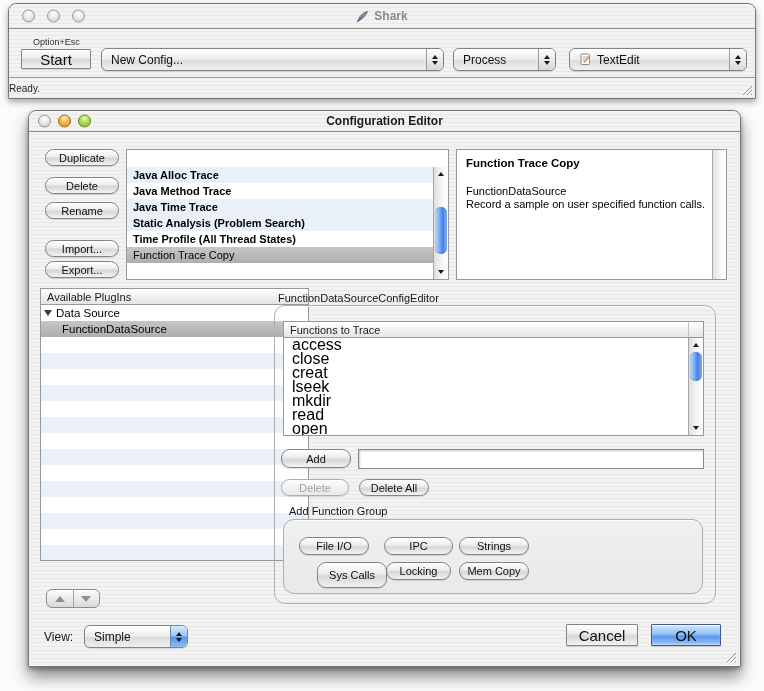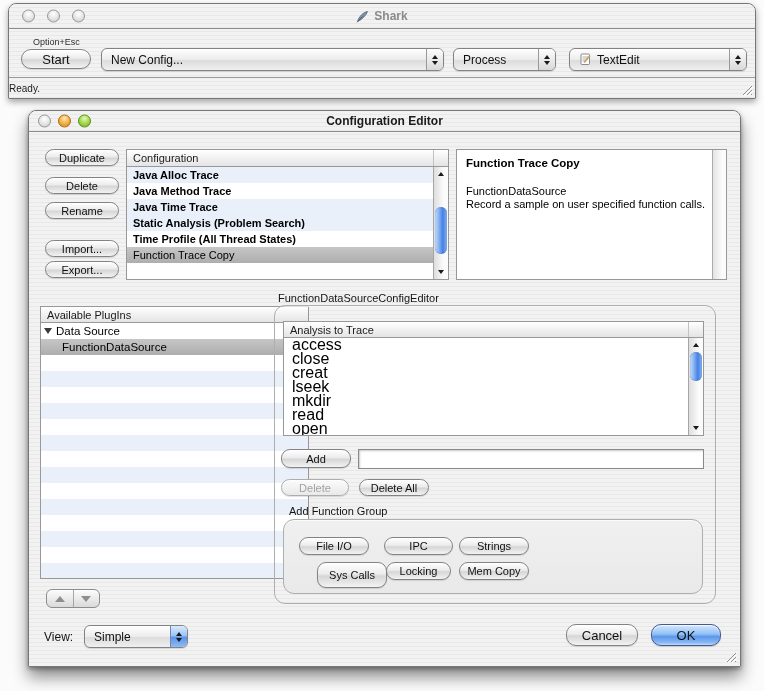--- a/index.html
+++ b/index.html
@@ -19,24 +19,24 @@
   #editor-win .titlebar{height:21px;}
   .win-title{font-size:12px;font-weight:bold;display:flex;align-items:center;gap:5px;}
   #shark-win .win-title{color:#8a8a8a;}
   #editor-win .win-title{color:#1b1b1b;}
 
   .tl-btn{position:absolute;top:50%;transform:translateY(-50%);width:13px;height:13px;border-radius:50%;}
   .tl-gray{background:radial-gradient(circle at 50% 32%,#ffffff,#e4e4e4 55%,#c3c3c3);border:1px solid #979797;}
   .tl-min{background:radial-gradient(circle at 50% 28%,#ffe9b5,#f4b14c 50%,#d8860f);border:1px solid #a96a0c;}
   .tl-zoom{background:radial-gradient(circle at 50% 28%,#e5f8b4,#a6d851 50%,#6fae1d;);border:1px solid #5a8c14;background:radial-gradient(circle at 50% 28%,#e5f8b4,#a6d851 50%,#6fae1d);}
 
-  .aqua-pill{position:absolute;border:1px solid #838383;border-radius:10px;
+  .aqua-pill{position:absolute;border:1px solid #838383;border-radius:1px;
     background:linear-gradient(180deg,#ffffff 0%,#ececec 45%,#d6d6d6 55%,#f3f3f3 100%);
     box-shadow:inset 0 1px 1px rgba(255,255,255,.9),0 1px 1px rgba(0,0,0,.12);
-    display:flex;align-items:center;justify-content:center;font-size:13px;color:#111;cursor:default;}
+    display:flex;align-items:center;justify-content:center;font-size:15px;color:#111;cursor:default;}
   .sm{font-size:11px;border-radius:9px;}
   .disabled{color:#a2a2a2;border-color:#adadad;background:linear-gradient(180deg,#fbfbfb,#e9e9e9);}
 
   .popup{position:absolute;border:1px solid #838383;border-radius:6px;
     background:linear-gradient(180deg,#ffffff,#ececec 50%,#dcdcdc 55%,#efefef);
     box-shadow:inset 0 1px 1px rgba(255,255,255,.9),0 1px 1px rgba(0,0,0,.12);
     display:flex;align-items:center;font-size:12px;color:#111;}
   .popup .plabel{flex:1;padding-left:9px;display:flex;align-items:center;gap:5px;white-space:nowrap;overflow:hidden;}
   .stepper{width:17px;align-self:stretch;border-left:1px solid #9a9a9a;border-radius:0 5px 5px 0;
     display:flex;flex-direction:column;align-items:center;justify-content:center;gap:2px;
@@ -190,24 +190,20 @@
         <span>Rename</span>
       </div>
     <div class="aqua-pill sm" style="left:16px;top:129px;width:74px;height:17px">
         <span>Import...</span>
       </div>
     <div class="aqua-pill sm" style="left:16px;top:150px;width:74px;height:17px">
         <span>Export...</span>
       </div>
 
     <div class="listbox" style="left:97px;top:38px;width:323px;height:131px">
-      <div class="list-header">
-        <span>Configuration</span>
-        <span class="header-cap"></span>
-      </div>
       <div class="rows">
         <div class="crow stripe">Java Alloc Trace</div>
         <div class="crow">Java Method Trace</div>
         <div class="crow stripe">Java Time Trace</div>
         <div class="crow stripe">Static Analysis (Problem Search)</div>
         <div class="crow">Time Profile (All Thread States)</div>
         <div class="crow selected">Function Trace Copy</div>
       </div>
       <div class="vscroll">
         <span class="varrow up">
@@ -222,21 +218,21 @@
 
     <div class="descpanel" style="left:427px;top:38px;width:271px;height:131px">
       <div class="desc-text">
         <div class="desc-title">Function Trace Copy</div>
         <div>FunctionDataSource</div>
         <div>Record a sample on user specified function calls.</div>
       </div>
       <div class="desc-track"></div>
     </div>
 
-    <div class="listbox" style="left:11px;top:195px;width:269px;height:273px">
+    <div class="listbox" style="left:11px;top:177px;width:269px;height:273px">
       <div class="list-header" style="height:16px">
         <span>Available PlugIns</span>
       </div>
       <div style="position:absolute;left:0;right:0;top:16px;bottom:0;overflow:hidden">
         <div class="prow">
           <span class="tri-disc"></span>
           <span>Data Source</span>
         </div>
         <div class="prow selected">
           <span>FunctionDataSource</span>
@@ -252,21 +248,21 @@
       <span class="cell">
           <span class="gtd"></span>
         </span>
     </div>
 
     <div class="plain-label" style="left:249px;top:181px">FunctionDataSourceConfigEditor</div>
     <div class="groupbox" style="left:245px;top:194px;width:442px;height:299px"></div>
 
     <div class="listbox" style="left:254px;top:210px;width:421px;height:115px">
       <div class="list-header" style="height:16px">
-        <span>Analysis to Trace</span>
+        <span>Functions to Trace</span>
         <span class="header-cap"></span>
       </div>
       <div class="rows" style="top:16px">
         <div class="frow">access</div>
         <div class="frow">close</div>
         <div class="frow">creat</div>
         <div class="frow">lseek</div>
         <div class="frow">mkdir</div>
         <div class="frow">read</div>
         <div class="frow">open</div>

